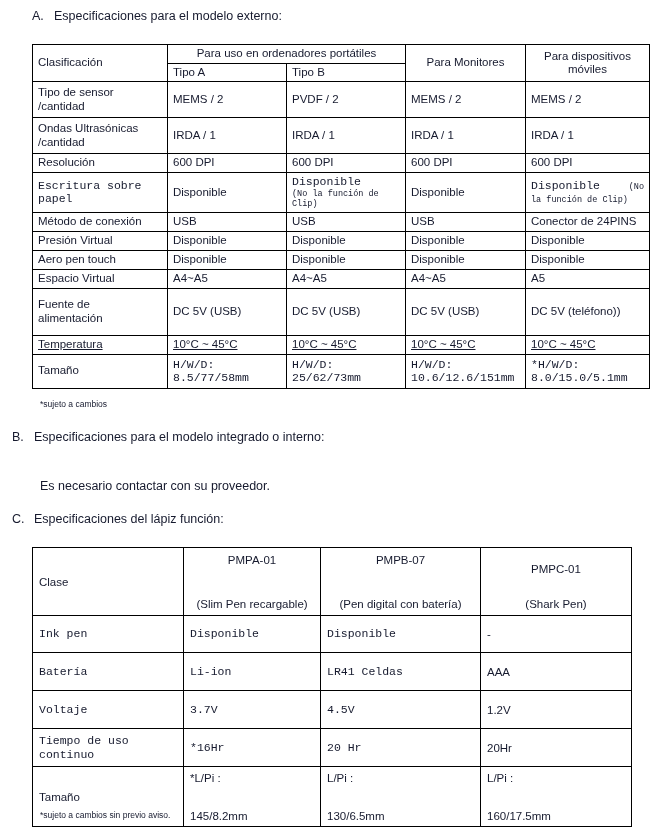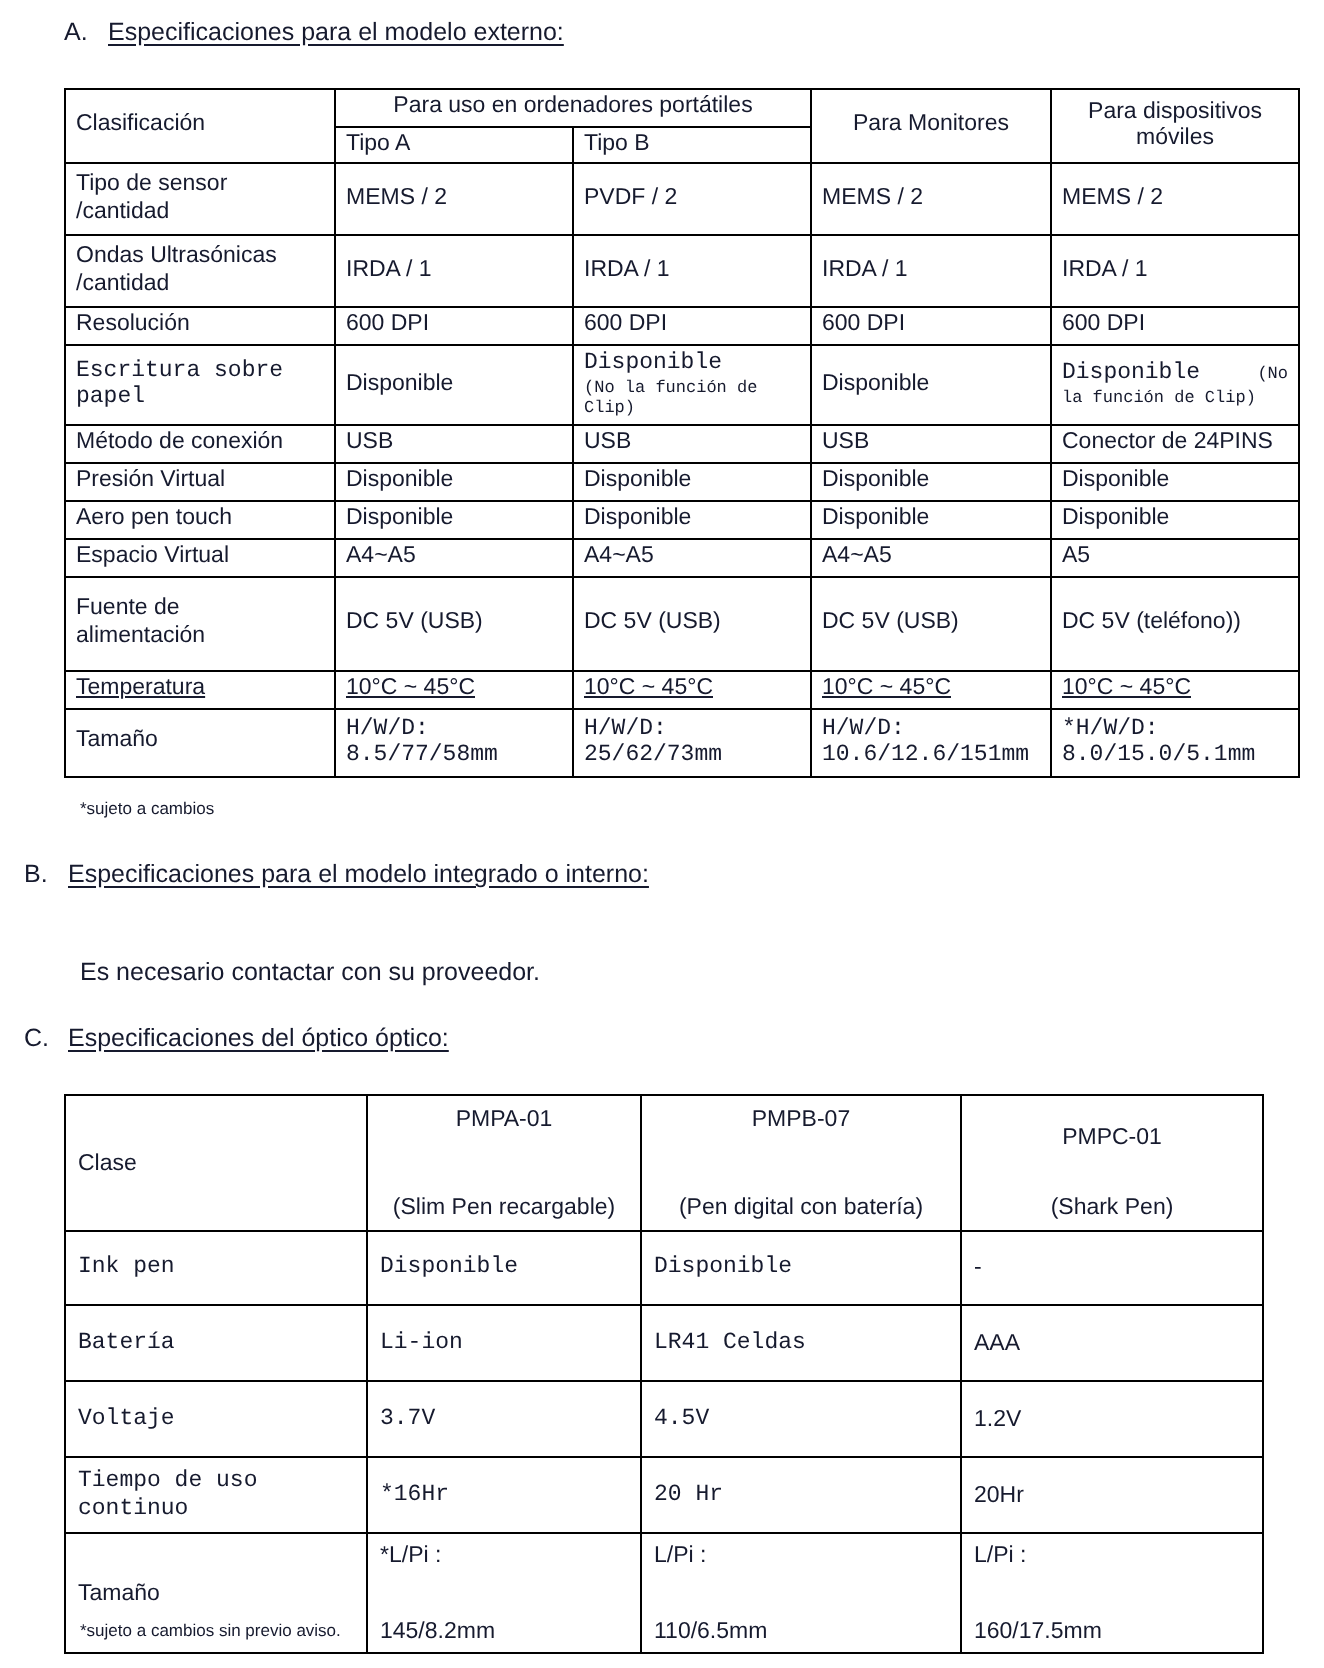--- a/index.html
+++ b/index.html
@@ -31,21 +31,20 @@
     line-height: 15px;
     color: #161a2e;
     white-space: nowrap;
   }
   .section-letter {
     width: 22px;
     flex: 0 0 22px;
     font-size: 12.5px;
   }
   .section-title {
-    text-decoration: underline;
     text-underline-offset: 2px;
     font-size: 12.5px;
   }
 
   .body-para {
     position: absolute;
     font-size: 12.5px;
     line-height: 15px;
     color: #161a2e;
     white-space: nowrap;
@@ -282,21 +281,21 @@
 
   <div class="section-head" style="left:12px; top:430px;">
     <span class="section-letter">B.</span>
     <span class="section-title">Especificaciones para el modelo integrado o interno:</span>
   </div>
 
   <div class="body-para" style="left:40px; top:479px;">Es necesario contactar con su proveedor.</div>
 
   <div class="section-head" style="left:12px; top:512px;">
     <span class="section-letter">C.</span>
-    <span class="section-title">Especificaciones del óptico óptico:</span>
+    <span class="section-title">Especificaciones del lápiz función:</span>
   </div>
 
   <table class="spec" id="table-stylus">
     <colgroup>
       <col style="width:151px">
       <col style="width:137px">
       <col style="width:160px">
       <col style="width:151px">
     </colgroup>
     <tbody>
@@ -355,21 +354,21 @@
         <td class="cell-label">Tamaño</td>
         <td class="cell-val">
           <div class="stack" style="height:52px;">
             <span>*L/Pi :</span>
             <span>145/8.2mm</span>
           </div>
         </td>
         <td class="cell-val">
           <div class="stack" style="height:52px;">
             <span>L/Pi :</span>
-            <span>110/6.5mm</span>
+            <span>130/6.5mm</span>
           </div>
         </td>
         <td class="cell-val">
           <div class="stack" style="height:52px;">
             <span>L/Pi :</span>
             <span>160/17.5mm</span>
           </div>
         </td>
       </tr>
     </tbody>

